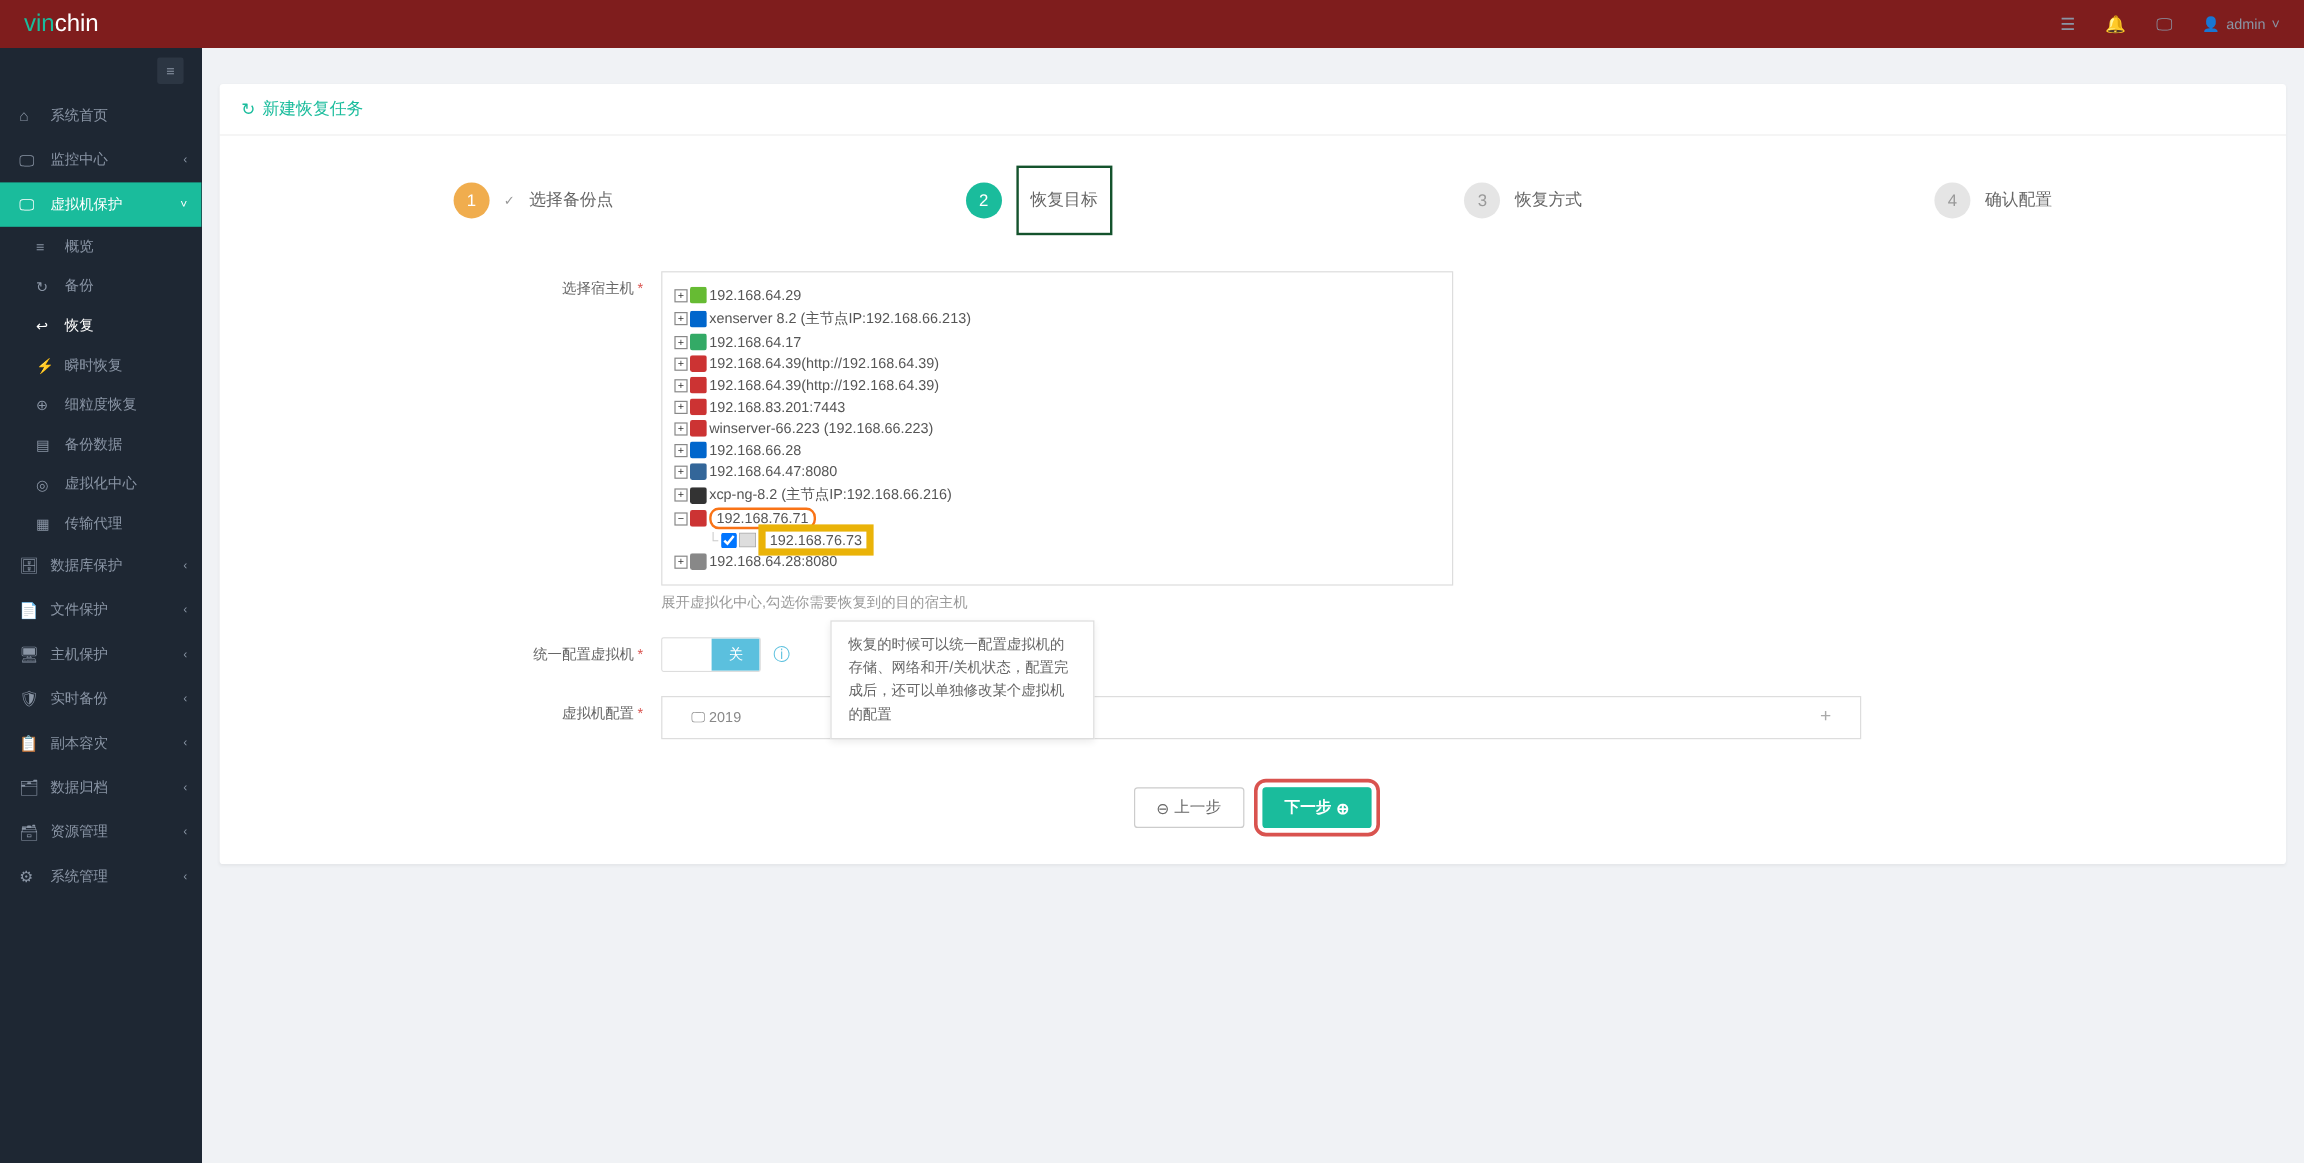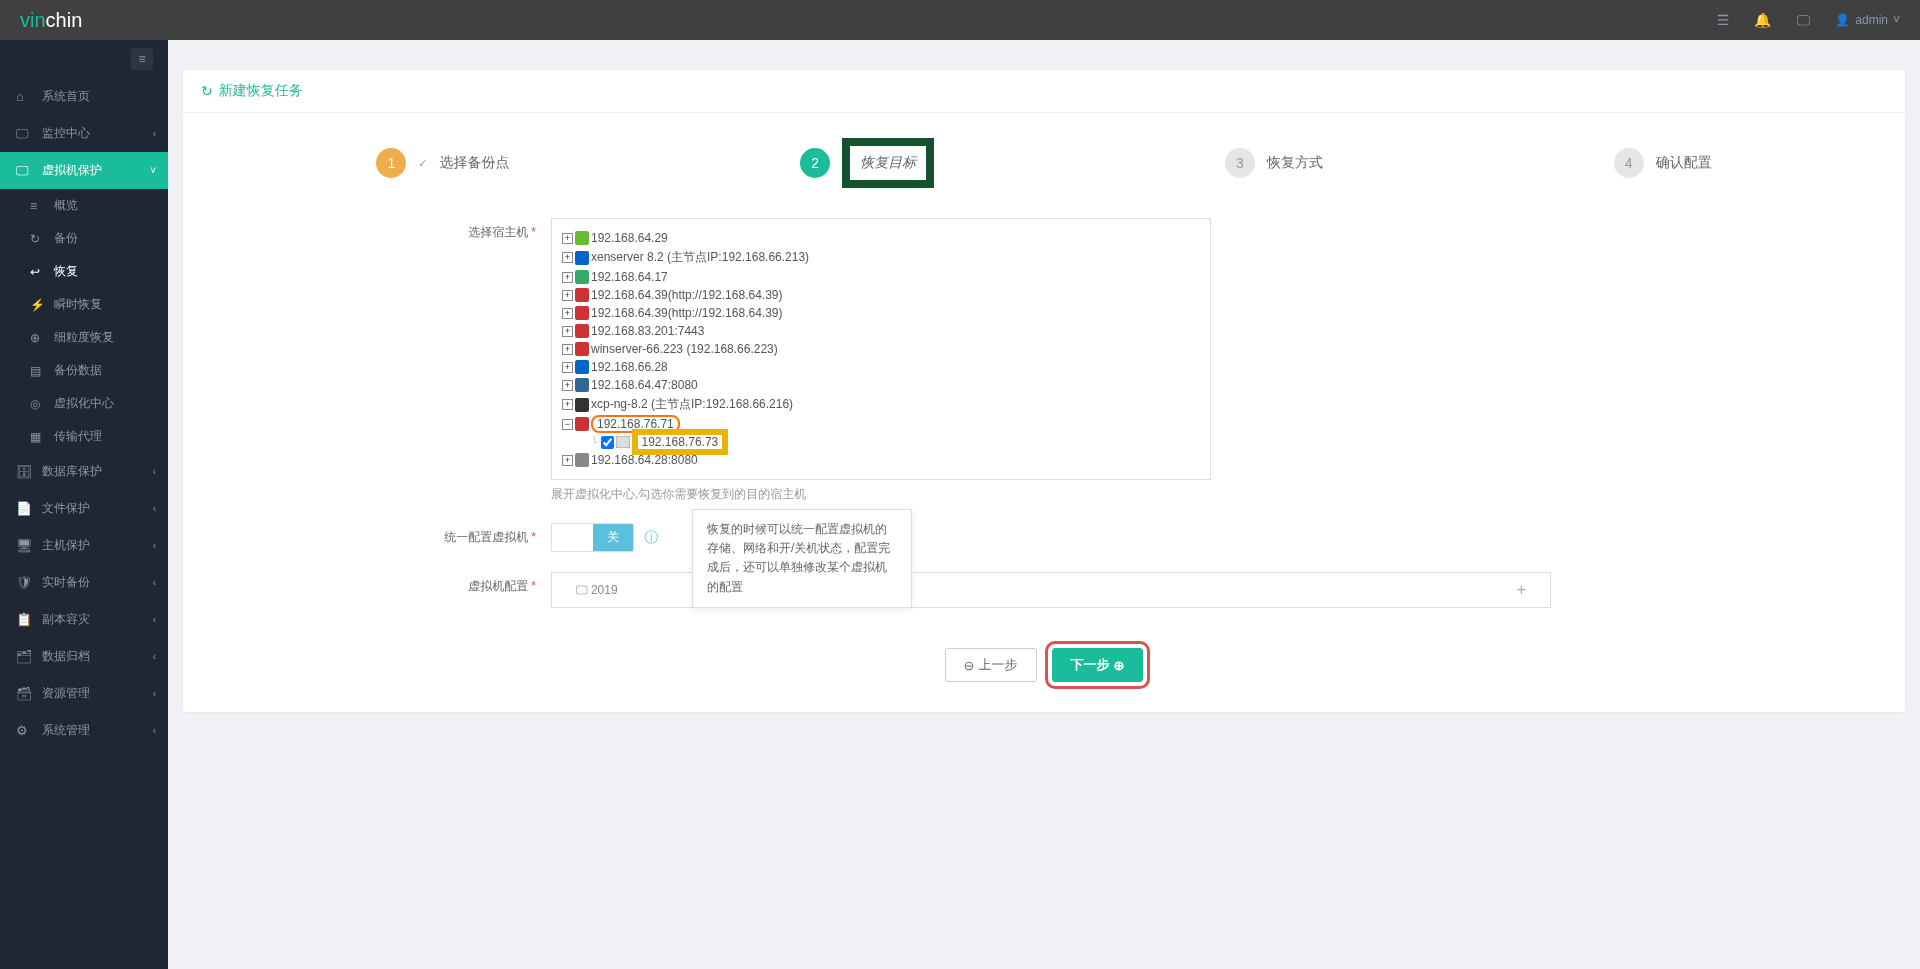--- a/index.html
+++ b/index.html
@@ -1,17 +1,17 @@
 <!DOCTYPE html>
 <html><head>
 <meta charset="utf-8">
 <style>
 * { margin: 0; padding: 0; box-sizing: border-box; font-family: "Microsoft YaHei", Arial, sans-serif; }
 body { background: #f0f2f5; font-size: 12px; color: #666; }
-.header { height: 40px; background: #404040; display: flex; align-items: center; justify-content: space-between; padding: 0 20px; }
+.header { height: 40px; background: #7f1d1d; display: flex; align-items: center; justify-content: space-between; padding: 0 20px; }
 .logo { color: #fff; font-size: 20px; font-weight: 300; }
 .logo .vin { color: #1abc9c; }
 .header-right { display: flex; align-items: center; gap: 25px; color: #8a95a5; }
 .header-icon { cursor: pointer; font-size: 14px; }
 .user-menu { display: flex; align-items: center; gap: 5px; }
 .sidebar { position: fixed; left: 0; top: 40px; bottom: 0; width: 168px; background: #1e2733; overflow-y: auto; }
 .sidebar-toggle { text-align: right; padding: 8px 15px; }
 .toggle-btn { display: inline-block; width: 22px; height: 22px; background: #2c3643; border-radius: 2px; text-align: center; line-height: 22px; color: #8a95a5; cursor: pointer; }
 .menu-item { display: flex; align-items: center; padding: 10px 16px; color: #8a95a5; cursor: pointer; position: relative; }
 .menu-item.active { background: #1abc9c; color: #fff; }
@@ -25,21 +25,21 @@
 .panel-header { padding: 12px 18px; border-bottom: 1px solid #eee; color: #1abc9c; font-size: 14px; display: flex; align-items: center; gap: 6px; }
 .panel-body { padding: 15px 18px 30px; }
 .steps { display: flex; justify-content: space-around; padding: 10px 30px 30px; }
 .step { display: flex; align-items: center; gap: 12px; }
 .step-num { width: 30px; height: 30px; border-radius: 50%; display: flex; align-items: center; justify-content: center; font-size: 14px; color: #fff; }
 .step-num.done { background: #f0ad4e; }
 .step-num.active { background: #1abc9c; }
 .step-num.pending { background: #e5e5e5; color: #999; }
 .step-check { color: #999; font-size: 11px; }
 .step-label { font-size: 14px; color: #666; }
-.step-label.highlight { border: 8px solid #14532d; padding: 8px 10px; font-style: italic; }
+.step-label.highlight { border: 2px solid #14532d; padding: 18px 10px; }
 .form-row { display: flex; margin-bottom: 20px; }
 .form-label { width: 350px; text-align: right; padding-right: 15px; padding-top: 6px; color: #666; }
 .form-label .req { color: #d9534f; margin-left: 3px; }
 .form-content { flex: 1; max-width: 1000px; }
 .tree-box { border: 1px solid #ddd; padding: 10px; max-width: 660px; font-size: 12px; }
 .tree-node { padding: 2px 0; display: flex; align-items: center; gap: 2px; }
 .tree-expand { width: 11px; height: 11px; border: 1px solid #888; display: inline-flex; align-items: center; justify-content: center; font-size: 9px; line-height: 1; cursor: pointer; color: #333; }
 .tree-label { color: #555; }
 .tree-child { margin-left: 28px; }
 .hl-red { border: 2px solid #f97316; border-radius: 8px; padding: 0 4px; }

